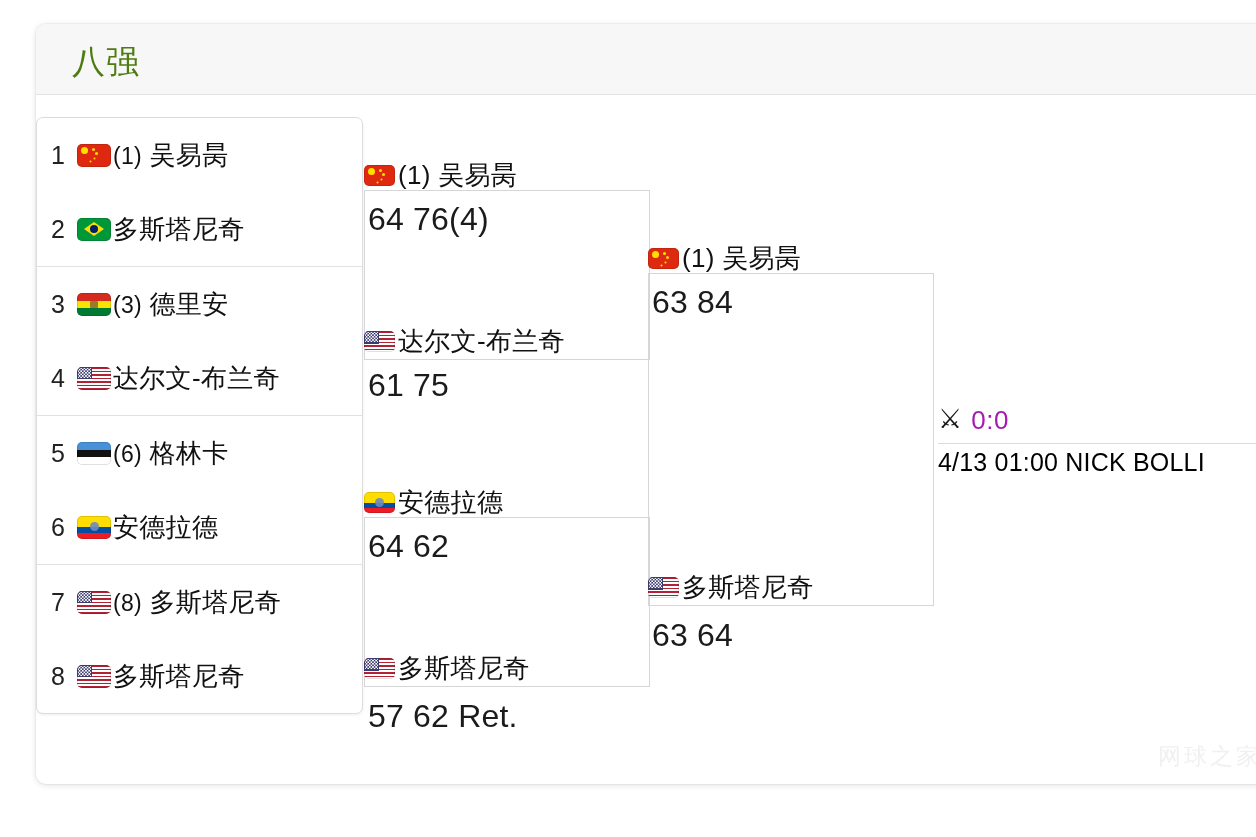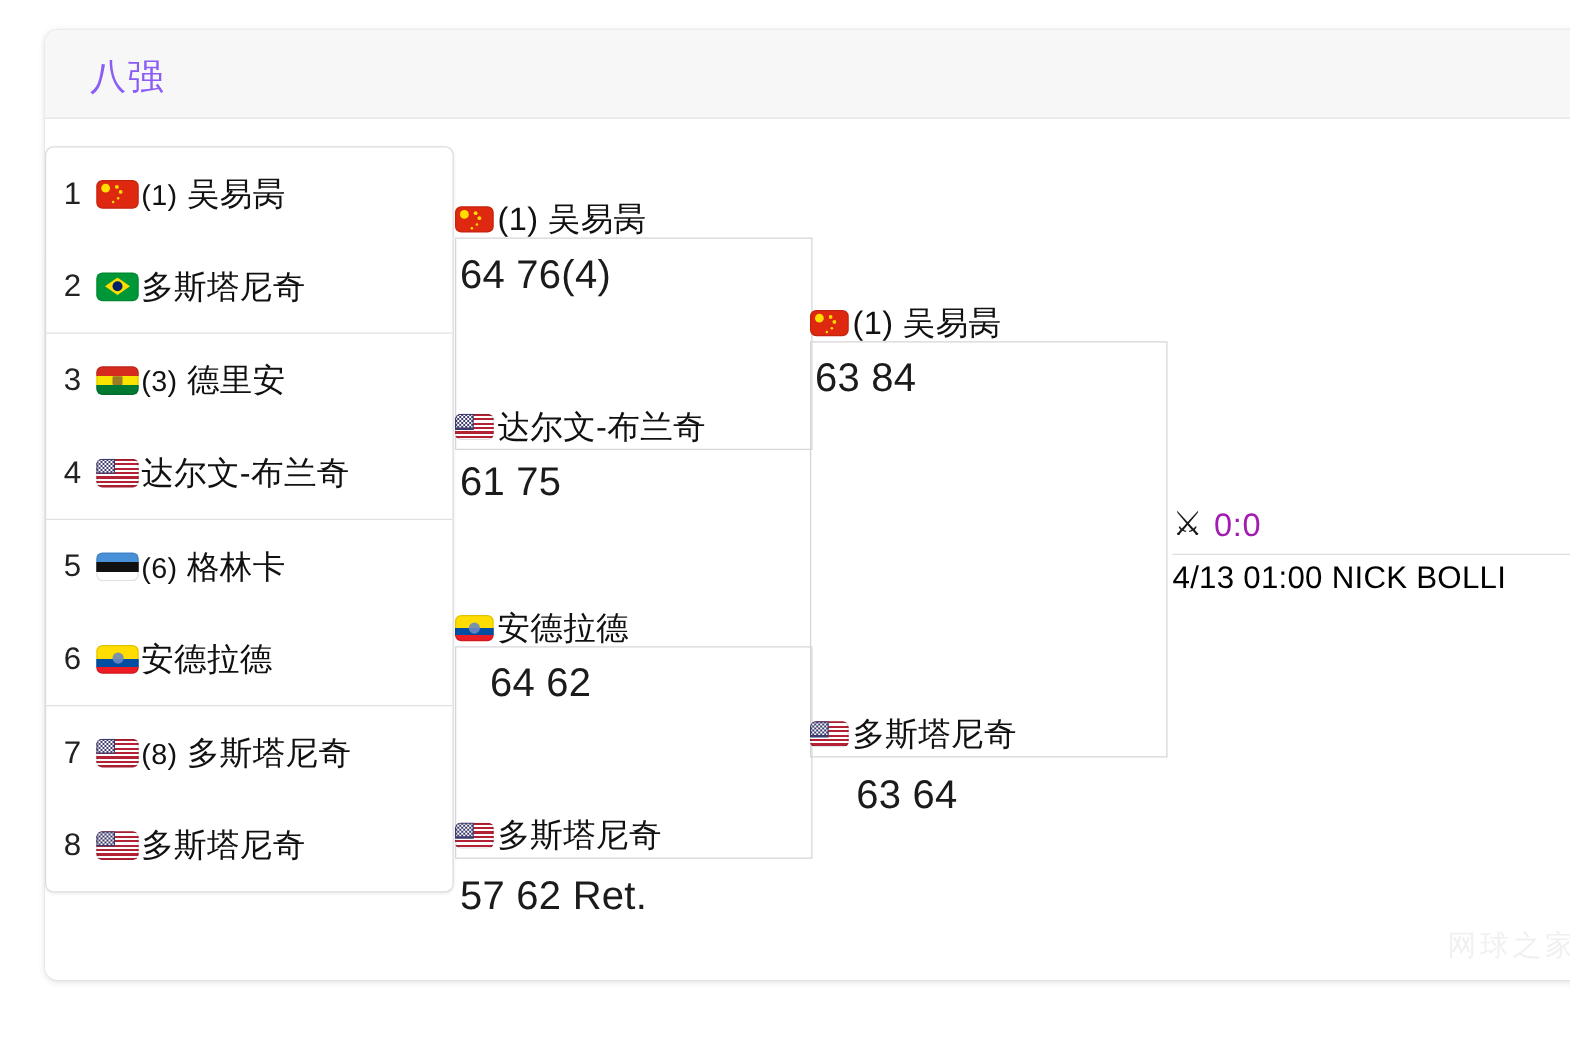--- a/index.html
+++ b/index.html
@@ -36,24 +36,24 @@
     width: 100%;
     height: 71px;
     background: #f7f7f8;
     border-bottom: 1px solid #e3e3e5;
     box-sizing: border-box;
   }
   #round-title {
     position: absolute;
     left: 36px;
     top: 21px;
-    font-size: 29px;
+    font-size: 33px;
     line-height: 34px;
     letter-spacing: 1px;
-    color: #8b5cf6;
+    color: #4d7c0f;
     white-space: nowrap;
   }
 
   
   .flag {
     display: inline-block;
     width: 34px;
     height: 23px;
     border-radius: 5px;
     vertical-align: -4px;
@@ -335,40 +335,40 @@
     <span class="flag us flag-sm"></span>
     <span class="nm">达尔文-布兰奇</span>
   </div>
   <div class="score-line" style="left:332px; top:343px;">61 75</div>
 
   <div class="player-line" style="left:328px; top:461px;">
     <span class="flag ec flag-sm"></span>
     <span class="nm">安德拉德</span>
   </div>
   <div class="match-box" style="left:328px; top:493px; width:286px; height:170px;"></div>
-  <div class="score-line" style="left:332px; top:504px;margin-left:24px;">64 62</div>
+  <div class="score-line" style="left:332px; top:504px;">64 62</div>
 
   <div class="player-line" style="left:328px; top:627px;">
     <span class="flag us flag-sm"></span>
     <span class="nm">多斯塔尼奇</span>
   </div>
   <div class="score-line" style="left:332px; top:674px;">57 62 Ret.</div>
 
   <div class="player-line" style="left:612px; top:217px;">
     <span class="flag cn flag-sm"></span>
     <span class="nm"><span>(1)</span> <span>吴易昺</span></span>
   </div>
   <div class="match-box" style="left:612px; top:249px; width:286px; height:333px;"></div>
   <div class="score-line" style="left:616px; top:260px;">63 84</div>
 
   <div class="player-line" style="left:612px; top:546px;">
     <span class="flag us flag-sm"></span>
     <span class="nm">多斯塔尼奇</span>
   </div>
-  <div class="score-line" style="left:616px; top:593px;margin-left:33px;">63 64</div>
+  <div class="score-line" style="left:616px; top:593px;">63 64</div>
 
   <div id="final-block">
     <div id="final-status">
       <span id="swords-icon">⚔</span>
       <span id="final-score">0:0</span>
     </div>
     <div id="final-meta">4/13 01:00 NICK BOLLI</div>
   </div>
 
   <div id="watermark">网球之家</div>

